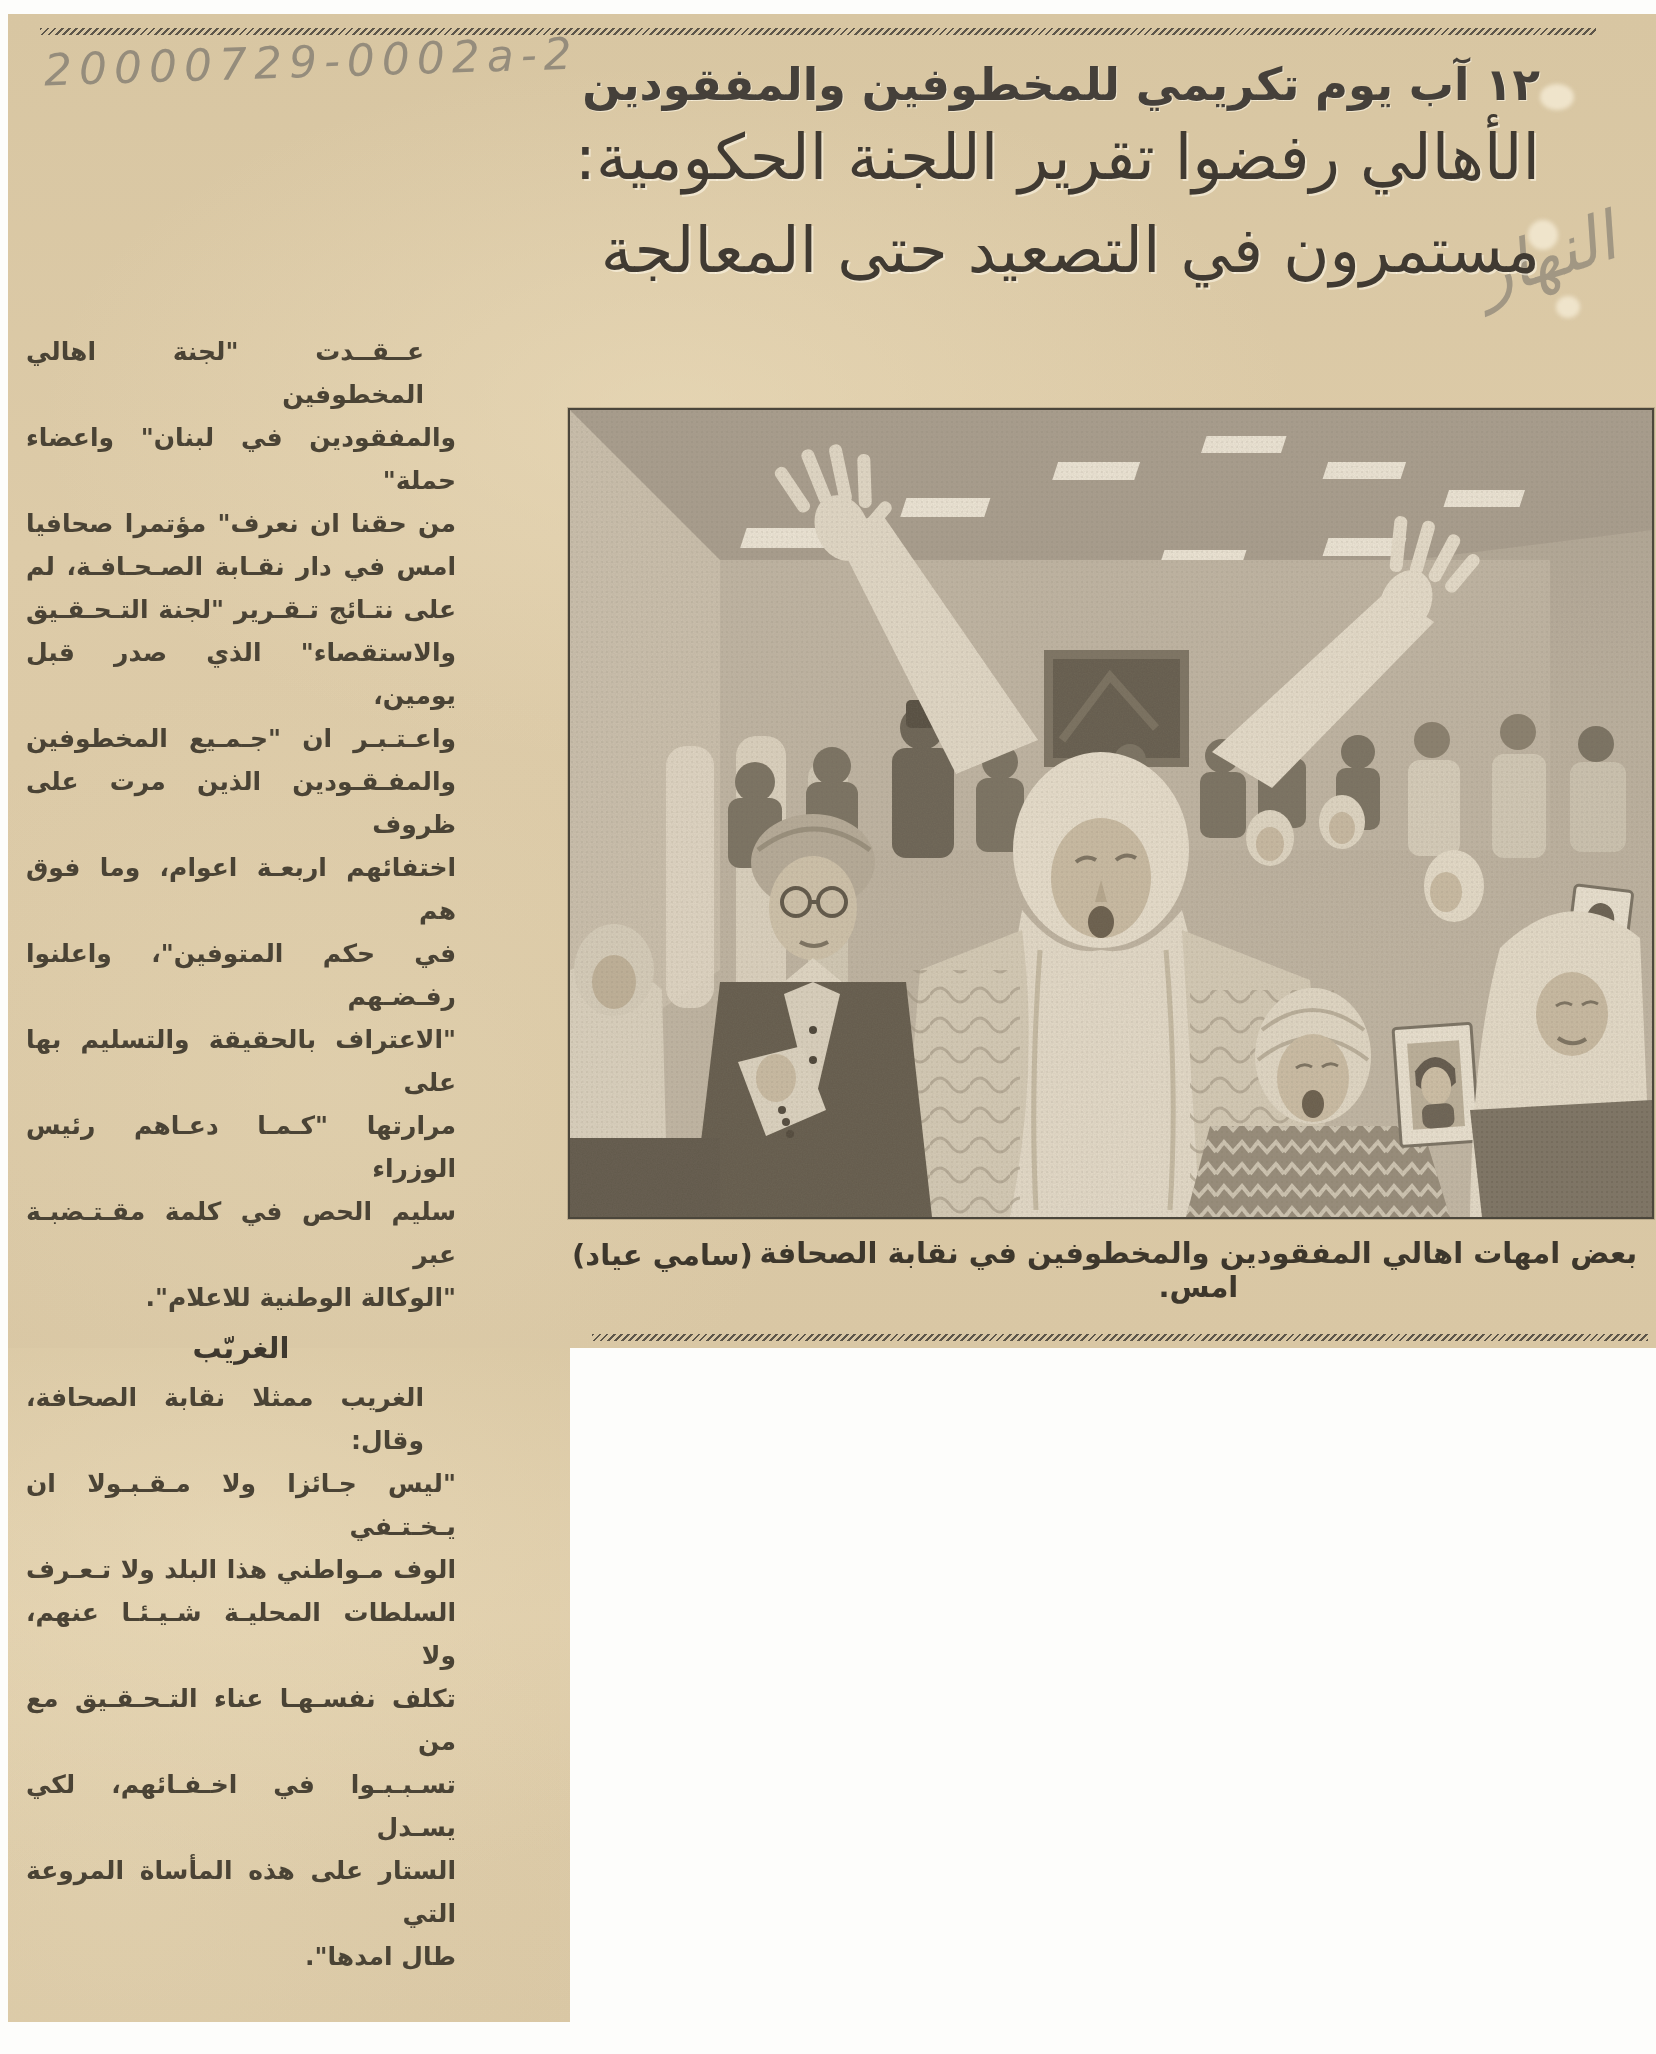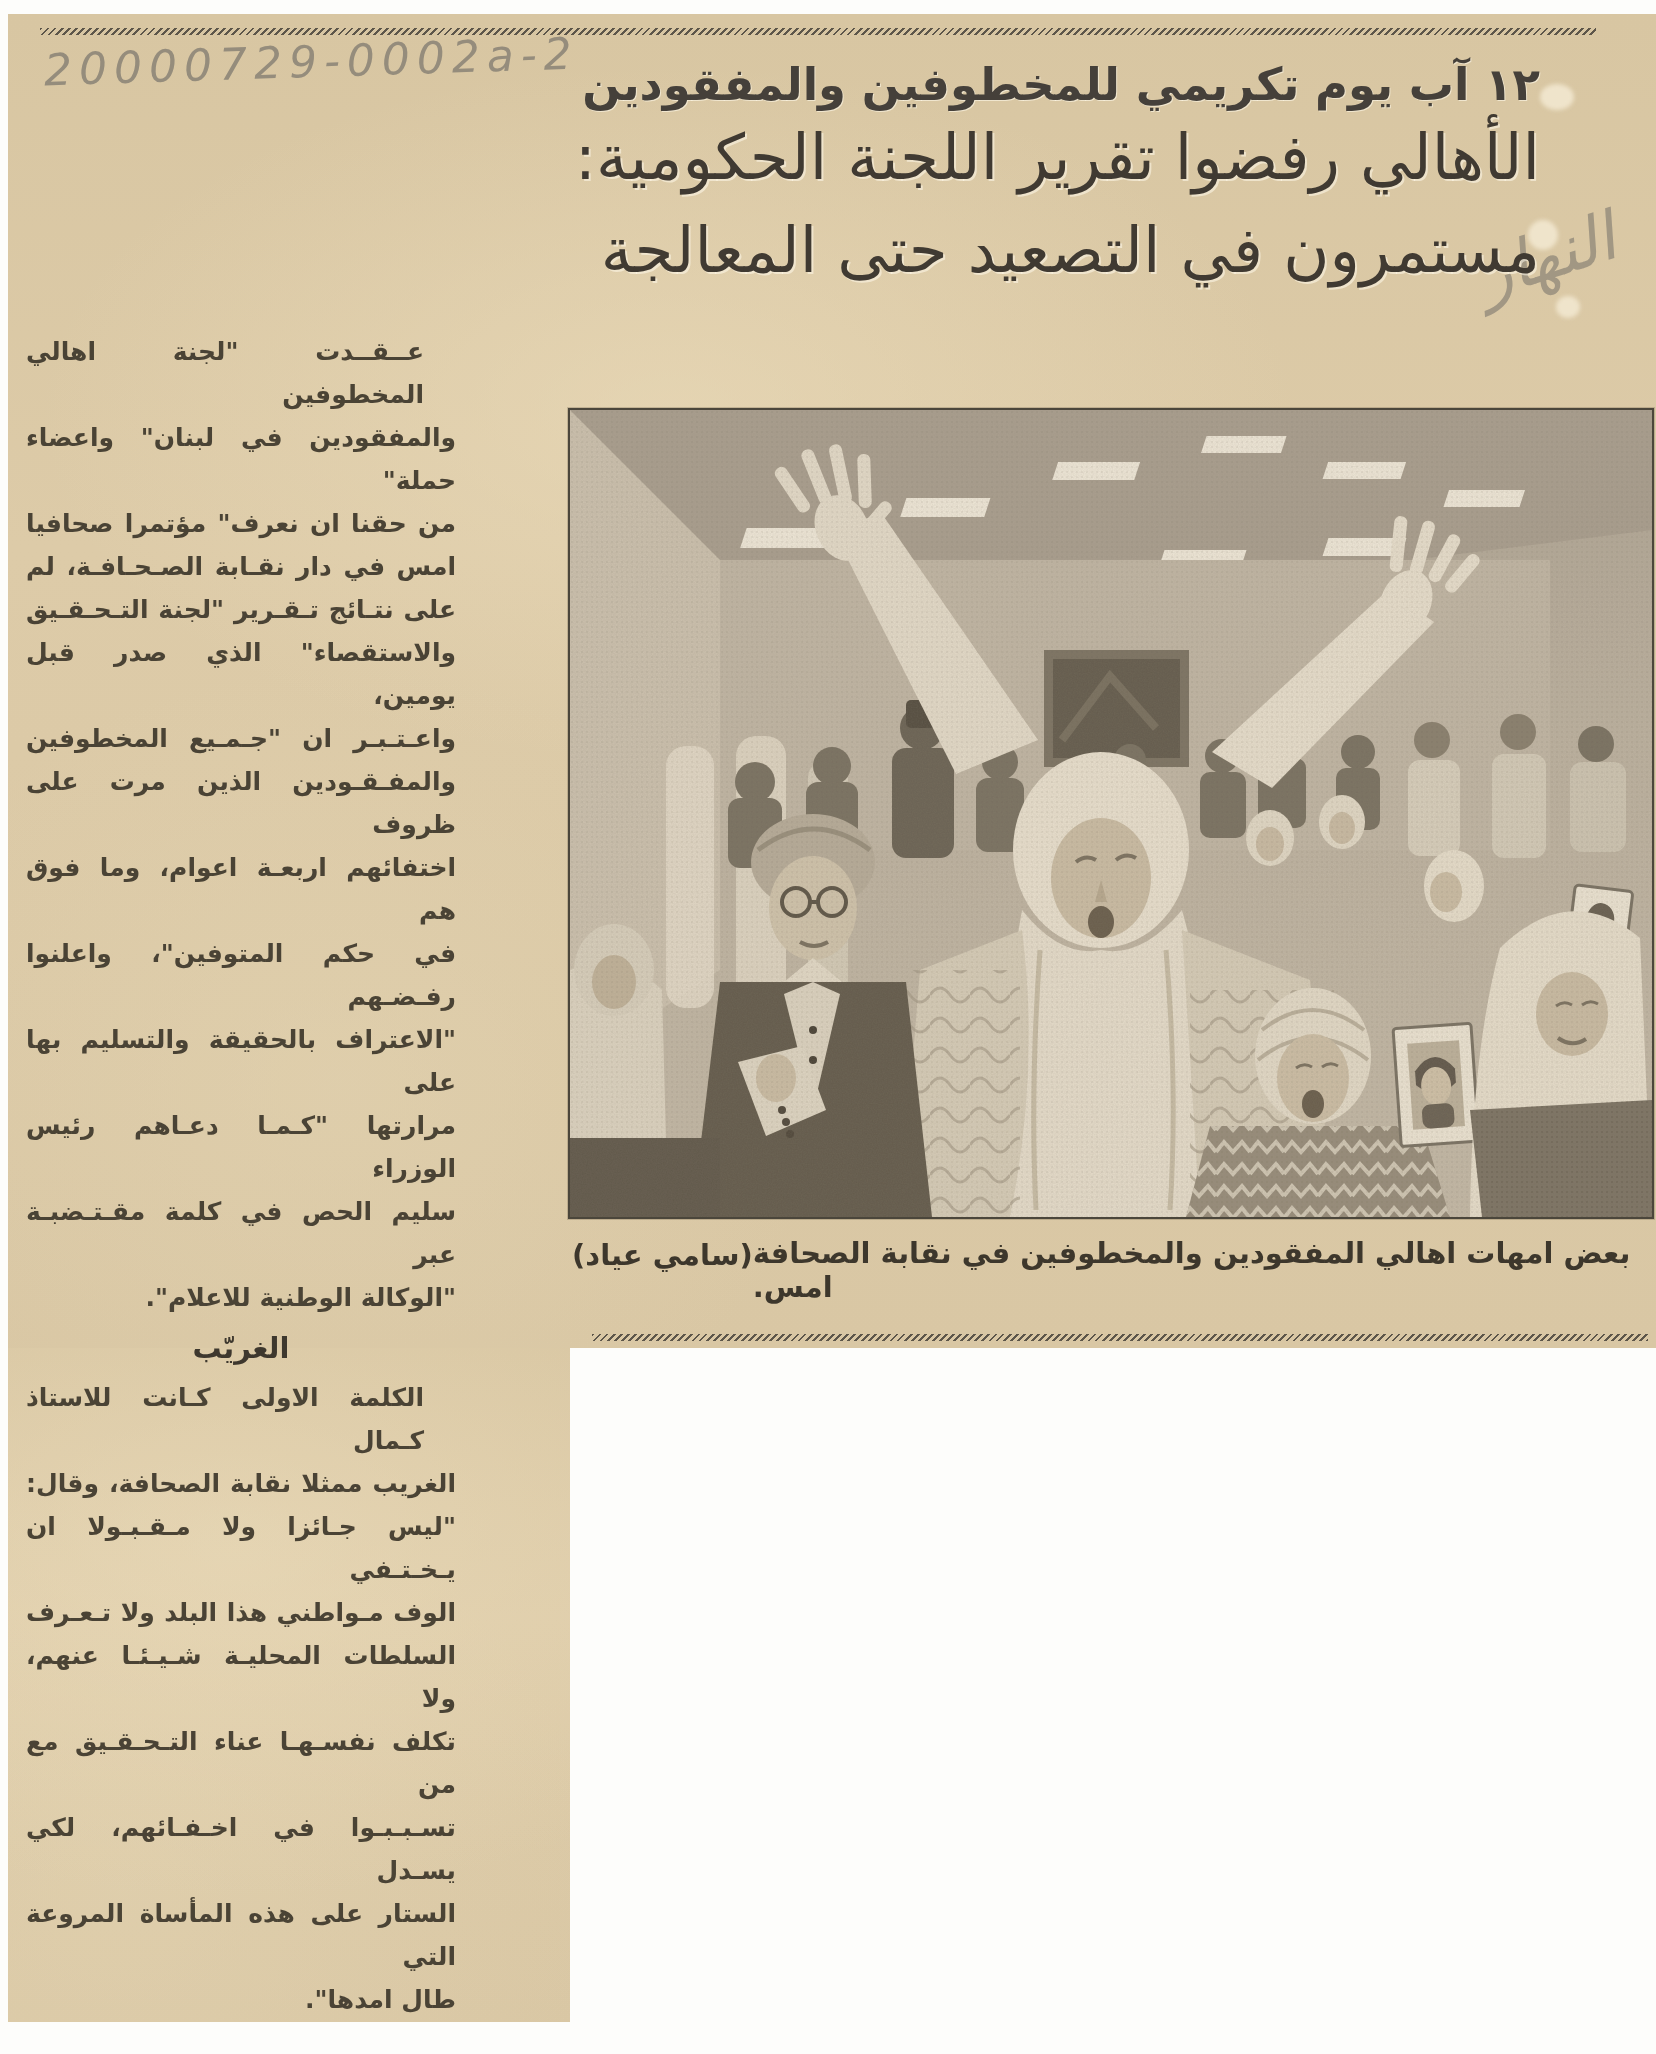--- a/index.html
+++ b/index.html
@@ -41,21 +41,21 @@
   .para .tline:first-child{padding-right:32px;}
   .subhead{text-align:center;font-size:29px;font-weight:bold;color:#3e382e;margin:6px 0 6px;}
 
   
   .photo-frame{position:absolute;left:568px;top:408px;width:1082px;height:807px;
       border:2px solid #4b463b;background:#b5ada0;box-shadow:0 0 0 1px rgba(90,80,60,.25);}
   .photo-frame svg{display:block;width:100%;height:100%;}
 
   .caption-row{position:absolute;left:572px;top:1236px;width:1072px;display:flex;
       justify-content:space-between;align-items:flex-start;color:#3d372c;font-weight:bold;font-size:29px;}
-  .caption-text{direction:rtl;text-align:left;}
+  .caption-text{direction:rtl;text-align:center;}
   .caption-credit{direction:rtl;white-space:nowrap;padding-top:2px;}
 </style>
 </head>
 <body>
 
 <div class="page">
 
   <div class="clip clip-main"></div>
   <div class="clip clip-col"></div>
 
@@ -87,21 +87,20 @@
         <div class="tline">والمفـقـودين الذين مرت على ظروف</div>
         <div class="tline">اختفائهم اربعـة اعوام، وما فوق هم</div>
         <div class="tline">في حكم المتوفين"، واعلنوا رفـضـهم</div>
         <div class="tline">"الاعتراف بالحقيقة والتسليم بها على</div>
         <div class="tline">مرارتها "كـمـا دعـاهم رئيس الوزراء</div>
         <div class="tline">سليم الحص في كلمة مقـتـضبـة عبر</div>
         <div class="tline">"الوكالة الوطنية للاعلام".</div>
       </div>
       <div class="subhead">الغريّب</div>
       <div class="para">
-        <div class="tline">الكلمة الاولى كـانت للاستاذ كـمال</div>
         <div class="tline">الغريب ممثلا نقابة الصحافة، وقال:</div>
         <div class="tline">"ليس جـائزا ولا مـقـبـولا ان يـخـتـفي</div>
         <div class="tline">الوف مـواطني هذا البلد ولا تـعـرف</div>
         <div class="tline">السلطات المحليـة شـيـئـا عنهم، ولا</div>
         <div class="tline">تكلف نفسـهـا عناء التـحـقـيق مع من</div>
         <div class="tline">تسـبـبـوا في اخـفـائهم، لكي يسـدل</div>
         <div class="tline">الستار على هذه المأساة المروعة التي</div>
         <div class="tline">طال امدها".</div>
       </div>
     </div>

